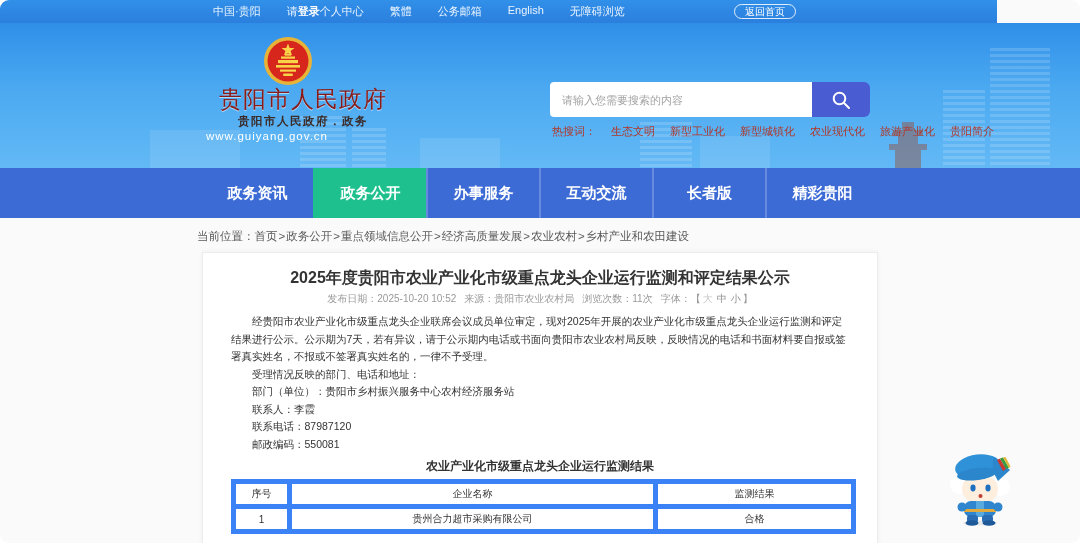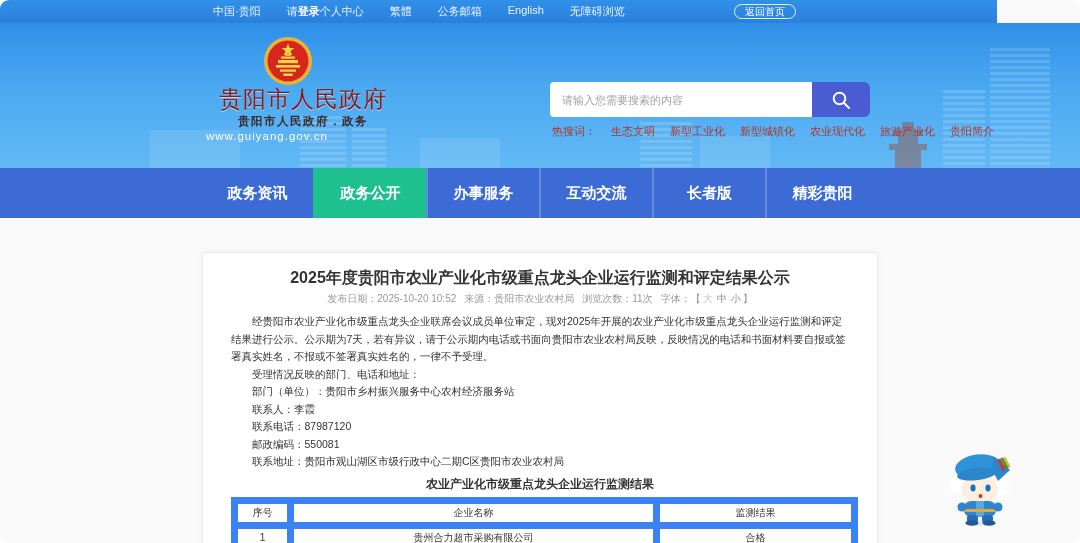--- a/index.html
+++ b/index.html
@@ -66,21 +66,21 @@
           padding:14px 28px 0 28px; }
   .art-title { text-align:center; font-size:16px; font-weight:bold; color:#333; line-height:22px; }
   .art-meta { margin-top:3px; text-align:center; font-size:10px; color:#9a9a9a; line-height:14px; }
   .art-meta .mp { margin:0 4px; }
   .fs-large { color:#c9c9c9; margin:0 2px; cursor:pointer; }
   .fs-mid, .fs-small { color:#8f8f8f; margin:0 2px; cursor:pointer; }
   .art-body { margin-top:7px; font-size:10.5px; color:#333; }
   .art-body p { text-indent:2em; line-height:17.5px; }
   .tbl-caption { margin-top:6px; text-align:center; font-size:12px; font-weight:bold; color:#333; line-height:14px; }
   table.results { margin:6px auto 0 auto; width:620px; border-collapse:collapse; table-layout:fixed; }
-  table.results th, table.results td { border:7px solid #3b82f6; text-align:center;
+  table.results th, table.results td { border:5px solid #3b82f6; text-align:center;
         font-size:10px; color:#333; font-weight:normal; height:25px; overflow:hidden; white-space:nowrap; }
   col.c1 { width:56px; } col.c2 { width:366px; } col.c3 { width:198px; }
 
   .mascot { position:absolute; left:946px; top:450px; }
 </style>
 </head>
 <body>
 
 <div id="page">
 
@@ -154,34 +154,36 @@
     <div class="nav-tabs" id="nav-tabs">
         <div class="nav-tab">政务资讯</div>
         <div class="nav-tab active">政务公开</div>
         <div class="nav-tab">办事服务</div>
         <div class="nav-tab">互动交流</div>
         <div class="nav-tab">长者版</div>
         <div class="nav-tab">精彩贵阳</div>
       </div>
   </div>
 
+  <div class="breadcrumb">
+    <span>当前位置：</span><span id="crumbs"><span class="crumb">首页</span><span class="sep">&gt;</span><span class="crumb">政务公开</span><span class="sep">&gt;</span><span class="crumb">重点领域信息公开</span><span class="sep">&gt;</span><span class="crumb">经济高质量发展</span><span class="sep">&gt;</span><span class="crumb">农业农村</span><span class="sep">&gt;</span><span class="crumb">乡村产业和农田建设</span></span>
+  </div>
 
   <div class="card">
     <div class="art-title">2025年度贵阳市农业产业化市级重点龙头企业运行监测和评定结果公示</div>
     <div class="art-meta">
       <span id="meta-parts"><span class="mp"><span>发布日期：</span><span>2025-10-20 10:52</span></span><span class="mp"><span>来源：</span><span>贵阳市农业农村局</span></span><span class="mp"><span>浏览次数：</span><span>11次</span></span></span><span class="mp"><span>字体：</span><span>【</span><span id="font-sizes"><span class="fs-large">大</span><span class="fs-mid">中</span><span class="fs-small">小</span></span><span>】</span></span>
     </div>
     <div class="art-body" id="article-body">
         <p>经贵阳市农业产业化市级重点龙头企业联席会议成员单位审定，现对2025年开展的农业产业化市级重点龙头企业运行监测和评定结果进行公示。公示期为7天，若有异议，请于公示期内电话或书面向贵阳市农业农村局反映，反映情况的电话和书面材料要自报或签署真实姓名，不报或不签署真实姓名的，一律不予受理。</p>
         <p>受理情况反映的部门、电话和地址：</p>
         <p>部门（单位）：贵阳市乡村振兴服务中心农村经济服务站</p>
         <p>联系人：李霞</p>
         <p>联系电话：87987120</p>
         <p>邮政编码：550081</p>
-        <p>联系地址：贵阳市观山湖区市级行政中心二期C区贵阳市农业农村局</p>
       </div>
     <div class="tbl-caption">农业产业化市级重点龙头企业运行监测结果</div>
     <table class="results">
       <colgroup>
           <col class="c1">
           <col class="c2">
           <col class="c3">
         </colgroup>
       <thead>
           <tr id="table-head-row">

